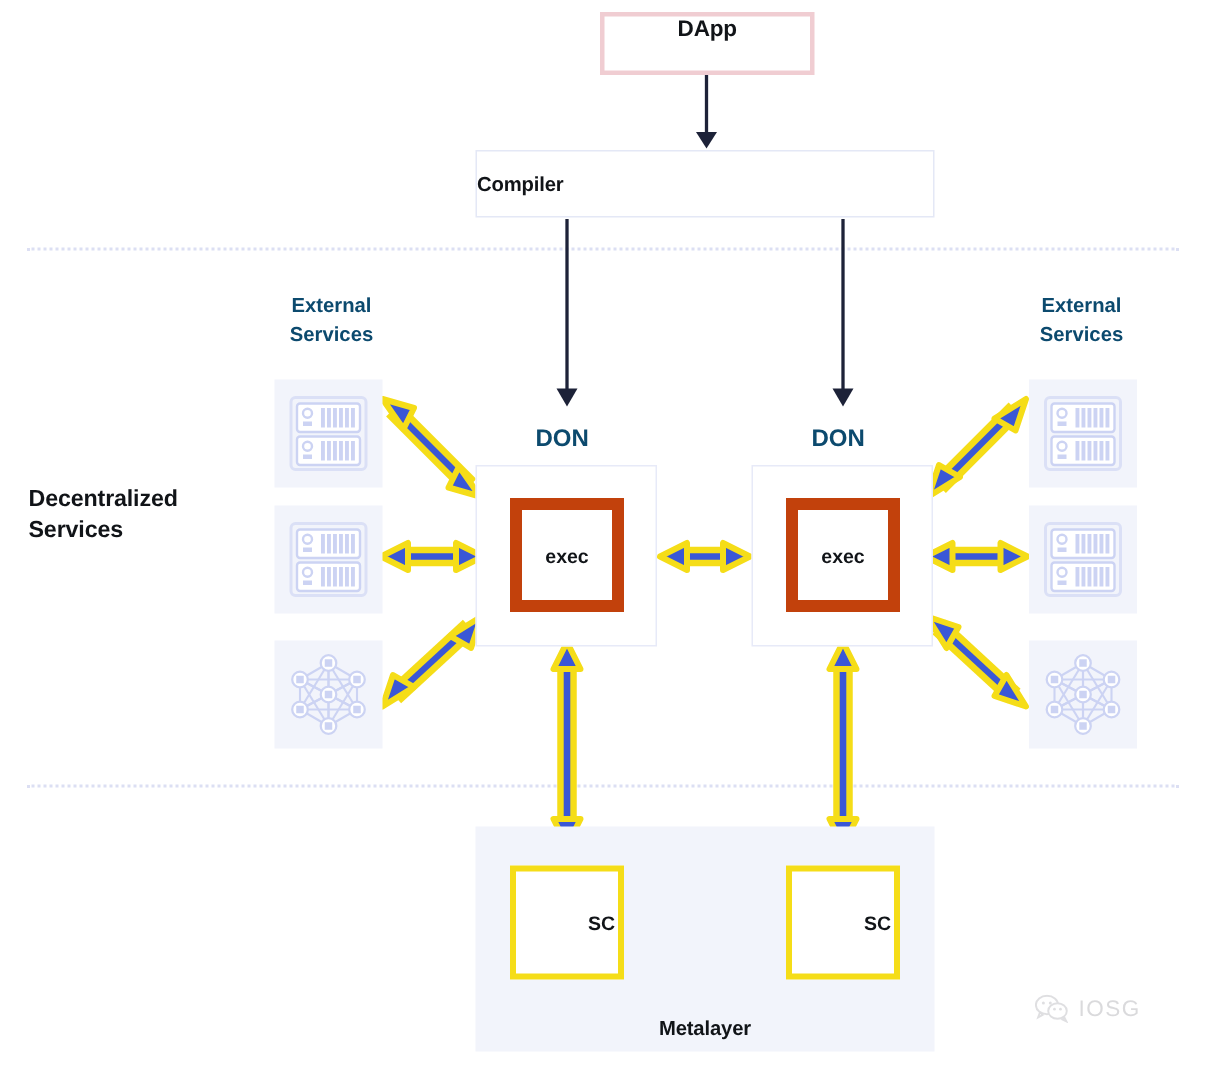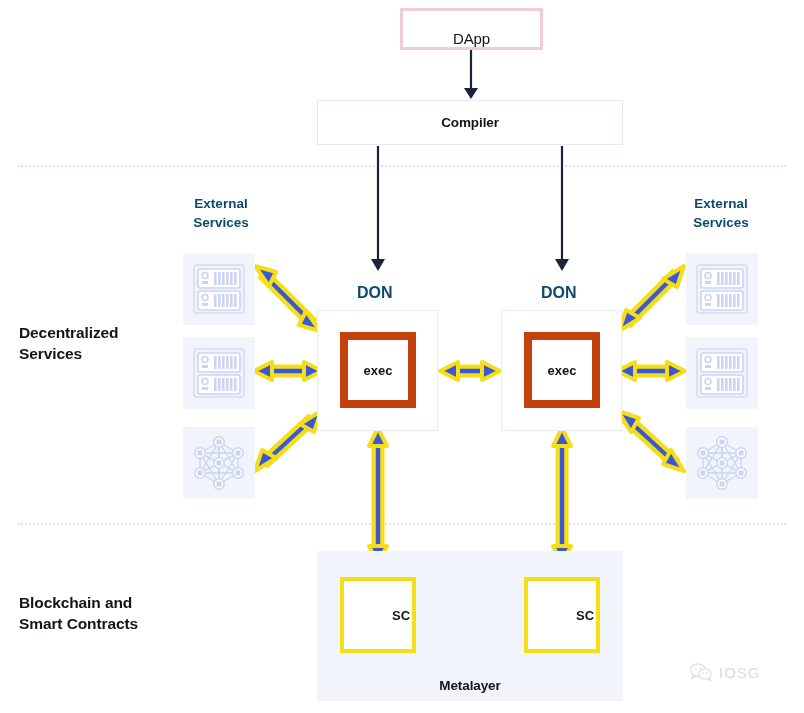--- a/index.html
+++ b/index.html
@@ -29,29 +29,29 @@
     white-space:pre-line;
   }
   #label-metalayer{left:19px;top:322px;}
   #label-blockchain{left:19px;top:592px;}
 
   .dapp-box{
     position:absolute;left:400px;top:8px;width:143px;height:42px;
     background:#ffffff;
     border:3px solid #f0cdd2;
     box-sizing:border-box;
-    display:flex;align-items:flex-end;justify-content:center;
-    font-size:15px;font-weight:normal;letter-spacing:-0.1px;
+    display:flex;align-items:flex-start;justify-content:center;
+    font-size:15px;font-weight:bold;letter-spacing:-0.1px;
   }
   .compiler-box{
     position:absolute;left:317px;top:100px;width:306px;height:45px;
     background:#ffffff;
     border:1px solid #e4e8f6;
     box-sizing:border-box;
-    display:flex;align-items:center;justify-content:center;
+    display:flex;align-items:center;
     font-size:13.5px;font-weight:bold;letter-spacing:-0.1px;
   }
 
   .don-label{
     position:absolute;
     font-size:16px;font-weight:bold;letter-spacing:0px;
     color:#0c4a6e;
   }
   #don-label-left{left:357px;top:284px;}
   #don-label-right{left:541px;top:284px;}
@@ -217,22 +217,20 @@
 
   <div class="dapp-box">
     <span>DApp</span>
   </div>
   <div class="compiler-box">
     <span>Compiler</span>
   </div>
 
   <div class="band-label" id="label-metalayer">Decentralized
 Services</div>
-  <div class="band-label" id="label-blockchain">Blockchain and
-Smart Contracts</div>
 
   <div class="don-label" id="don-label-left">DON</div>
   <div class="don-label" id="don-label-right">DON</div>
 
   <div class="don-box" id="don-box-left"></div>
   <div class="don-box" id="don-box-right"></div>
 
   <div class="exec-box" id="exec-left">
     <span>exec</span>
   </div>

